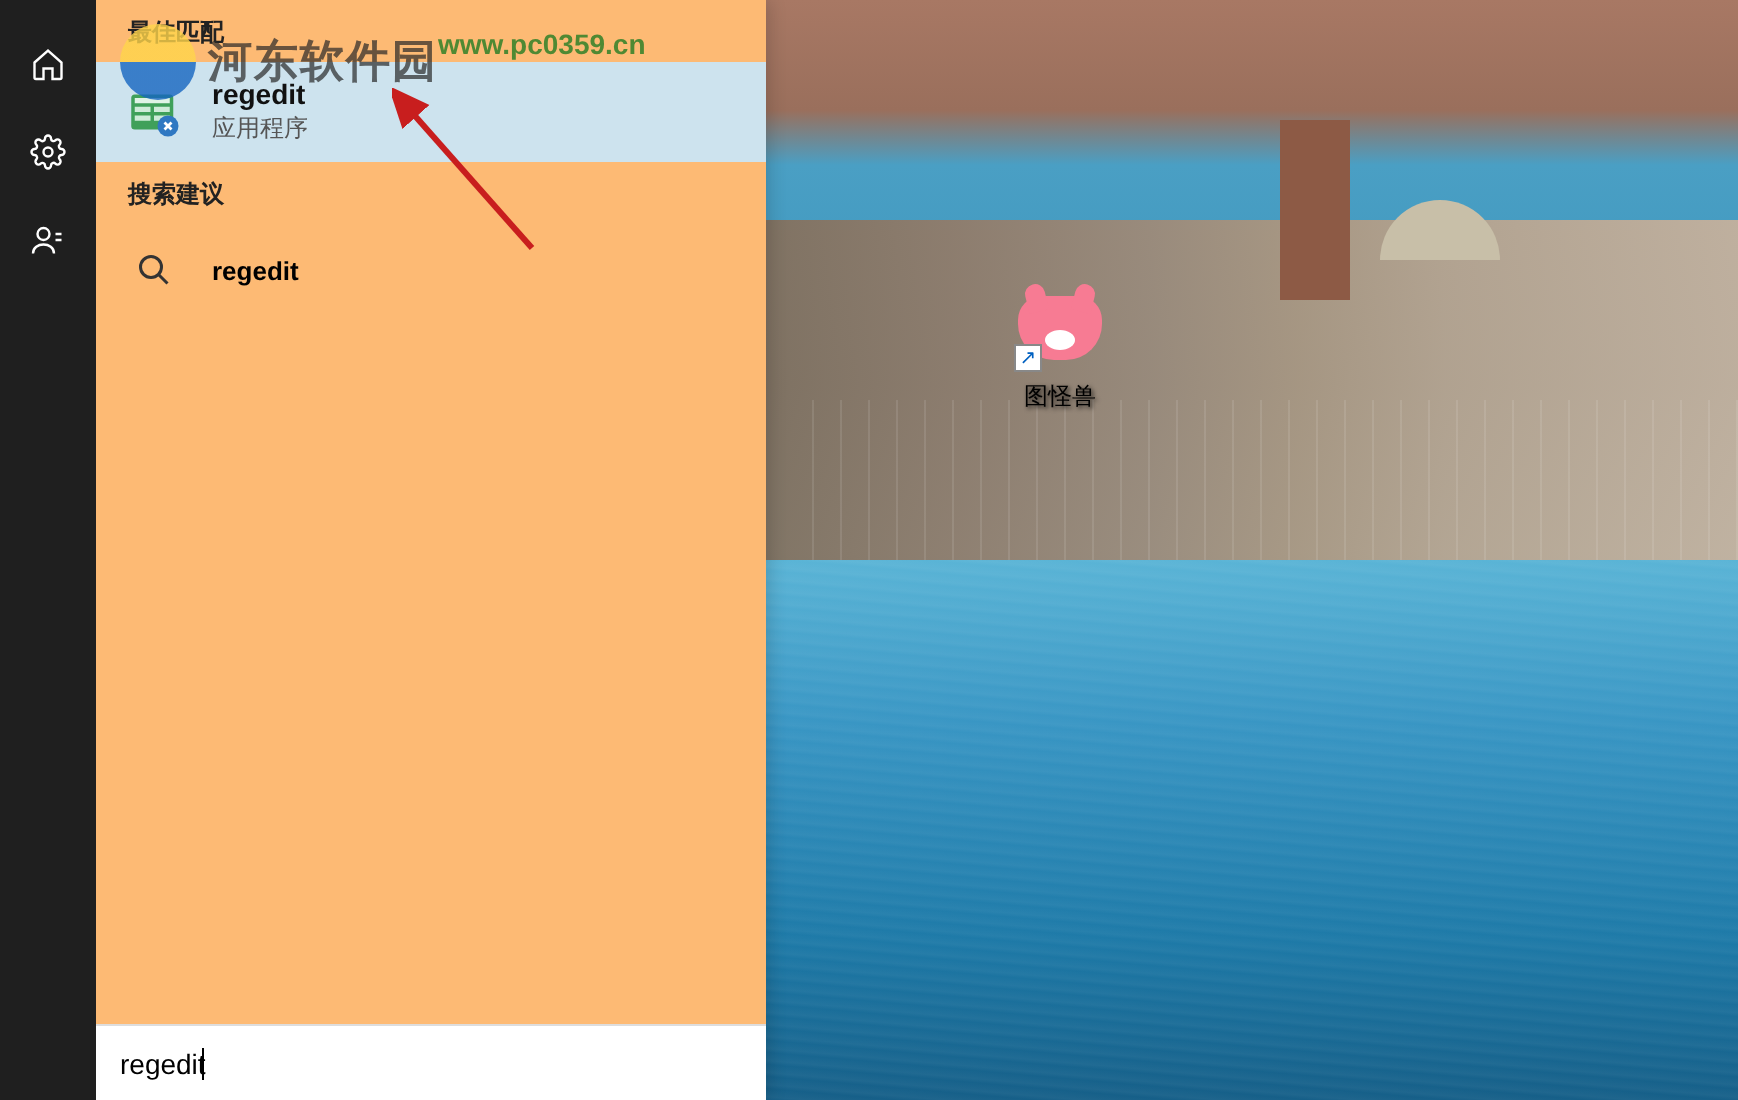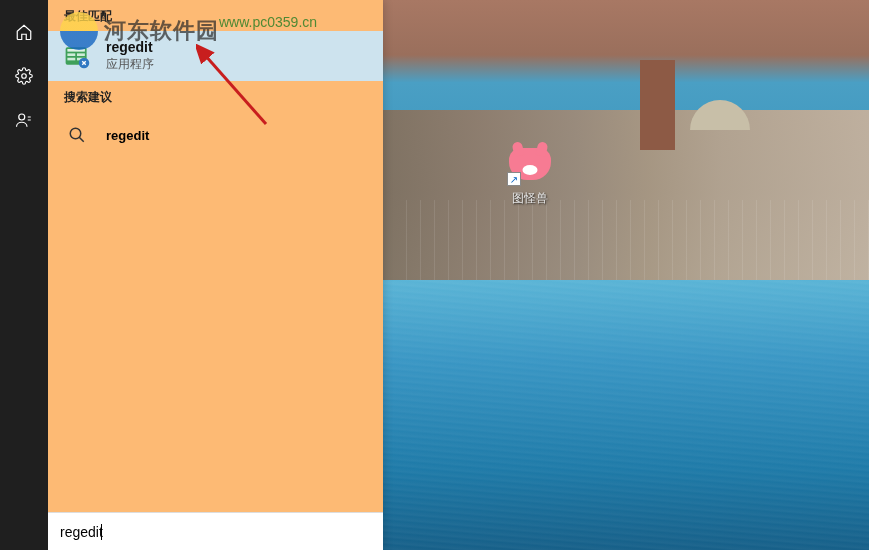--- a/index.html
+++ b/index.html
@@ -89,21 +89,21 @@
       width: 38px; height: 38px;
       border-radius: 50%;
       background: conic-gradient(#ffd54a 0 90deg, #1565c0 90deg 270deg, #ffd54a 270deg);
       opacity: 0.8;
     }
     .wm-text {
       display: flex; flex-direction: row;
       font-family: "SimHei", sans-serif;
     }
     .wm-title { color: rgba(40,40,40,0.7); font-size: 22px; font-weight: bold; letter-spacing: 1px; }
-    .wm-url { color: rgba(20,120,30,0.75); font-size: 14px; font-weight: normal; margin-top: -2px; text-align: right; }
+    .wm-url { color: rgba(20,120,30,0.75); font-size: 14px; font-weight: bold; margin-top: -2px; text-align: right; }
 
     .sidebar {
       position: absolute;
       left: 0; top: 0; bottom: 0;
       width: 48px;
       background: #1f1f1f;
       display: flex;
       flex-direction: column;
       padding-top: 10px;
       z-index: 20;
@@ -243,21 +243,21 @@
     .shortcut-badge {
       position: absolute;
       bottom: 0; left: 0;
       width: 14px; height: 14px;
       background: #fff;
       border: 1px solid #888;
       display: flex; align-items: center; justify-content: center;
       font-size: 10px; color: #0060c0;
     }
     .desktop-icon-label {
-      color: #e5e5e5;
+      color: #000000;
       font-size: 12px;
       text-shadow: 1px 1px 2px rgba(0,0,0,0.8);
       margin-top: 4px;
     }
 
     .regedit-icon-svg { width: 28px; height: 28px; }
   </style>
 </head>
 <body>
 

